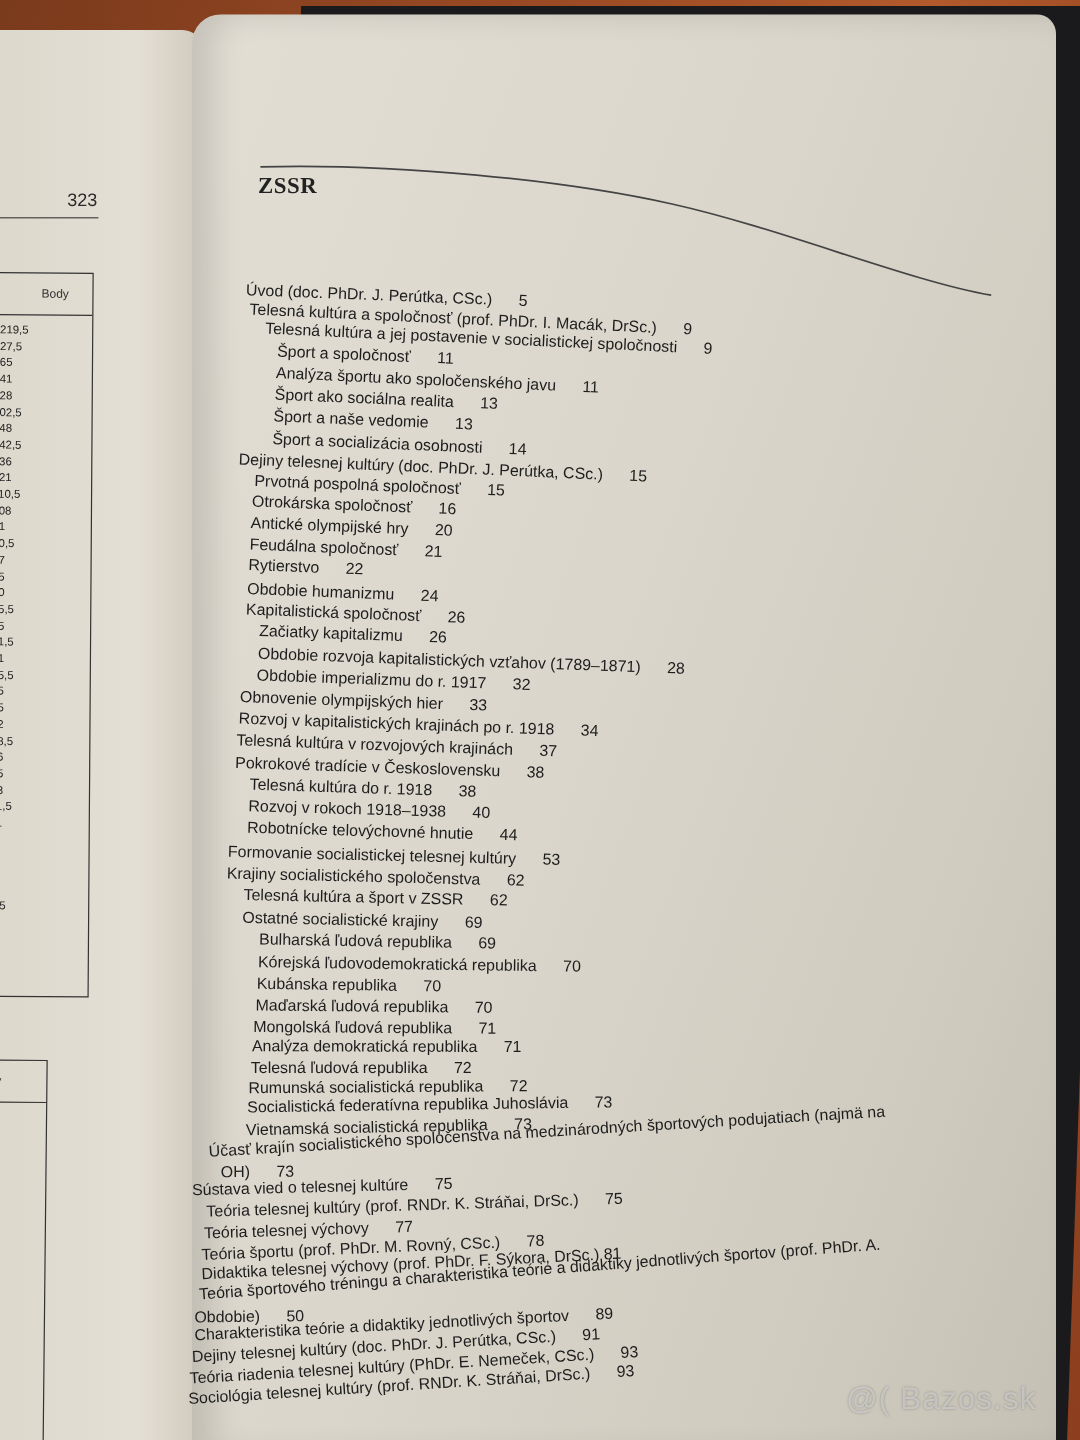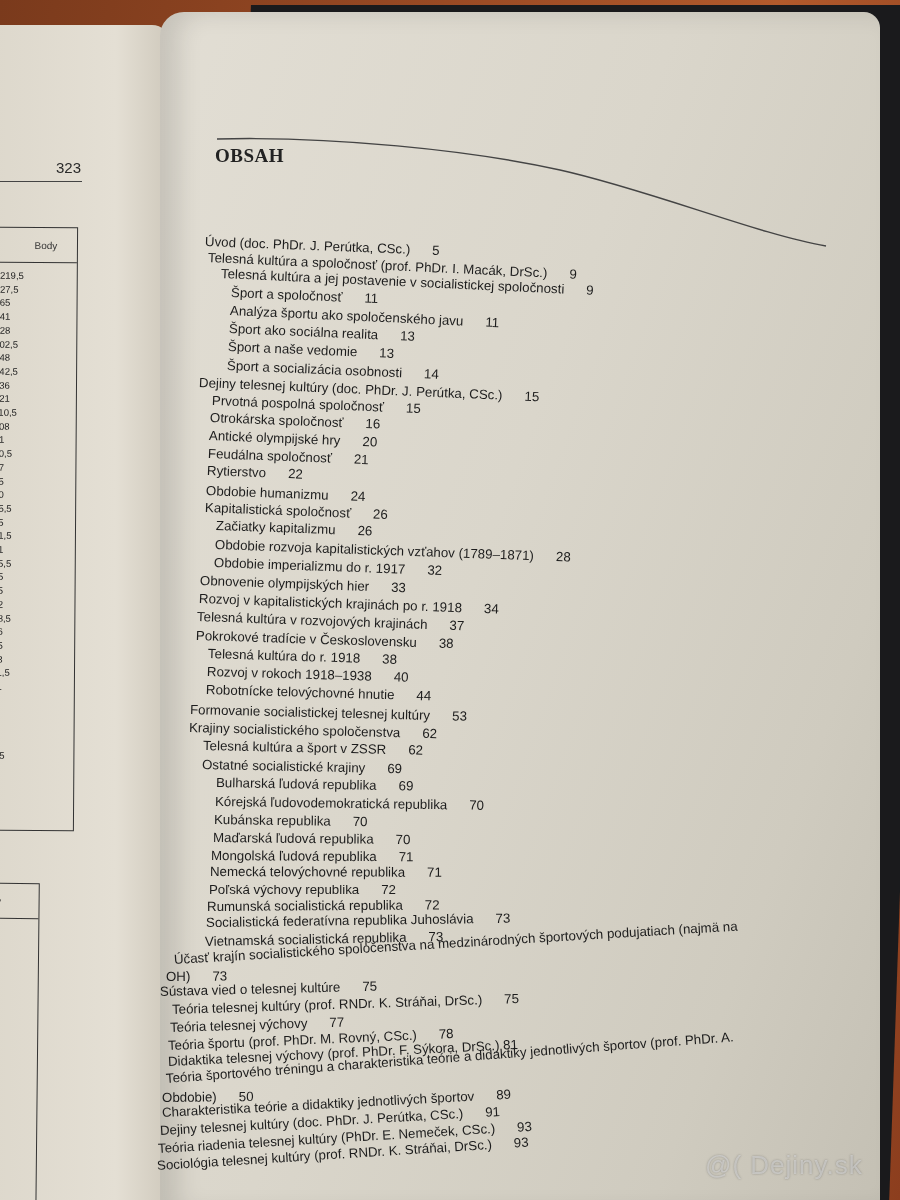--- a/index.html
+++ b/index.html
@@ -102,21 +102,21 @@
       </div>
   </div>
 </div>
 
 <div class="right-page"></div>
 
 <svg class="rule" width="900" height="260" style="position:absolute;left:0;top:0;">
   <path d="M217 139 C 330 136, 470 150, 560 170 S 760 235, 826 246" stroke="#444" stroke-width="1.4" fill="none"></path>
 </svg>
 
-<div class="title">OBSAH</div>
+<div class="title">ZSSR</div>
 
 <div id="toc">
     <div class="entry" style="left: 205px; top: 234px; transform: rotate(2.2deg);"><span>Úvod (doc. PhDr. J. Perútka, CSc.)</span><span class="pg">5</span></div>
     <div class="entry" style="left: 208px; top: 250px; transform: rotate(2.6deg);"><span>Telesná kultúra a spoločnosť (prof. PhDr. I. Macák, DrSc.)</span><span class="pg">9</span></div>
     <div class="entry" style="left: 221px; top: 266px; transform: rotate(2.6deg);"><span>Telesná kultúra a jej postavenie v socialistickej spoločnosti</span><span class="pg">9</span></div>
     <div class="entry" style="left: 231px; top: 285px; transform: rotate(2.4deg);"><span>Šport a spoločnosť</span><span class="pg">11</span></div>
     <div class="entry" style="left: 230px; top: 303px; transform: rotate(2.6deg);"><span>Analýza športu ako spoločenského javu</span><span class="pg">11</span></div>
     <div class="entry" style="left: 229px; top: 321px; transform: rotate(2.4deg);"><span>Šport ako sociálna realita</span><span class="pg">13</span></div>
     <div class="entry" style="left: 228px; top: 339px; transform: rotate(2.4deg);"><span>Šport a naše vedomie</span><span class="pg">13</span></div>
     <div class="entry" style="left: 227px; top: 358px; transform: rotate(2.4deg);"><span>Šport a socializácia osobnosti</span><span class="pg">14</span></div>
@@ -140,33 +140,33 @@
     <div class="entry" style="left: 206px; top: 682px; transform: rotate(1.6deg);"><span>Robotnícke telovýchovné hnutie</span><span class="pg">44</span></div>
     <div class="entry" style="left: 190px; top: 702px; transform: rotate(1.4deg);"><span>Formovanie socialistickej telesnej kultúry</span><span class="pg">53</span></div>
     <div class="entry" style="left: 189px; top: 720px; transform: rotate(1.4deg);"><span>Krajiny socialistického spoločenstva</span><span class="pg">62</span></div>
     <div class="entry" style="left: 203px; top: 738px; transform: rotate(1.2deg);"><span>Telesná kultúra a šport v ZSSR</span><span class="pg">62</span></div>
     <div class="entry" style="left: 202px; top: 757px; transform: rotate(1.2deg);"><span>Ostatné socialistické krajiny</span><span class="pg">69</span></div>
     <div class="entry" style="left: 216px; top: 775px; transform: rotate(1deg);"><span>Bulharská ľudová republika</span><span class="pg">69</span></div>
     <div class="entry" style="left: 215px; top: 794px; transform: rotate(0.8deg);"><span>Kórejská ľudovodemokratická republika</span><span class="pg">70</span></div>
     <div class="entry" style="left: 214px; top: 812px; transform: rotate(0.8deg);"><span>Kubánska republika</span><span class="pg">70</span></div>
     <div class="entry" style="left: 213px; top: 830px; transform: rotate(0.6deg);"><span>Maďarská ľudová republika</span><span class="pg">70</span></div>
     <div class="entry" style="left: 211px; top: 848px; transform: rotate(0.4deg);"><span>Mongolská ľudová republika</span><span class="pg">71</span></div>
-    <div class="entry" style="left: 210px; top: 864px; transform: rotate(0.2deg);"><span>Nemecká telovýchovné republika</span><span class="pg">71</span></div>
-    <div class="entry" style="left: 209px; top: 882px; transform: rotate(0deg);"><span>Poľská výchovy republika</span><span class="pg">72</span></div>
+    <div class="entry" style="left: 210px; top: 864px; transform: rotate(0.2deg);"><span>Analýza demokratická republika</span><span class="pg">71</span></div>
+    <div class="entry" style="left: 209px; top: 882px; transform: rotate(0deg);"><span>Telesná ľudová republika</span><span class="pg">72</span></div>
     <div class="entry" style="left: 207px; top: 899px; transform: rotate(-0.4deg);"><span>Rumunská socialistická republika</span><span class="pg">72</span></div>
     <div class="entry" style="left: 206px; top: 915px; transform: rotate(-0.8deg);"><span>Socialistická federatívna republika Juhoslávia</span><span class="pg">73</span></div>
     <div class="entry" style="left: 205px; top: 934px; transform: rotate(-1.2deg);"><span>Vietnamská socialistická republika</span><span class="pg">73</span></div>
     <div class="entry" style="left: 174px; top: 952px; transform: rotate(-3.4deg);"><span>Účasť krajín socialistického spoločenstva na medzinárodných športových podujatiach (najmä na</span></div>
-    <div class="entry" style="left: 166px; top: 969px; transform: rotate(-0.4deg);"><span>OH)</span><span class="pg">73</span></div>
+    <div class="entry" style="left: 184px; top: 969px; transform: rotate(-0.4deg);"><span>OH)</span><span class="pg">73</span></div>
     <div class="entry" style="left: 160px; top: 984px; transform: rotate(-1.4deg);"><span>Sústava vied o telesnej kultúre</span><span class="pg">75</span></div>
     <div class="entry" style="left: 172px; top: 1002px; transform: rotate(-1.8deg);"><span>Teória telesnej kultúry (prof. RNDr. K. Stráňai, DrSc.)</span><span class="pg">75</span></div>
     <div class="entry" style="left: 170px; top: 1020px; transform: rotate(-1.8deg);"><span>Teória telesnej výchovy</span><span class="pg">77</span></div>
     <div class="entry" style="left: 168px; top: 1038px; transform: rotate(-2.4deg);"><span>Teória športu (prof. PhDr. M. Rovný, CSc.)</span><span class="pg">78</span></div>
     <div class="entry" style="left: 168px; top: 1054px; transform: rotate(-2.8deg);"><span>Didaktika telesnej výchovy (prof. PhDr. F. Sýkora, DrSc.)   81</span></div>
     <div class="entry" style="left: 166px; top: 1071px; transform: rotate(-4.2deg);"><span>Teória športového tréningu a charakteristika teórie a didaktiky jednotlivých športov (prof. PhDr. A.</span></div>
     <div class="entry" style="left: 162px; top: 1090px; transform: rotate(-0.6deg);"><span>Obdobie)</span><span class="pg">50</span></div>
     <div class="entry" style="left: 162px; top: 1105px; transform: rotate(-3deg);"><span>Charakteristika teórie a didaktiky jednotlivých športov</span><span class="pg">89</span></div>
     <div class="entry" style="left: 160px; top: 1123px; transform: rotate(-3.2deg);"><span>Dejiny telesnej kultúry (doc. PhDr. J. Perútka, CSc.)</span><span class="pg">91</span></div>
     <div class="entry" style="left: 158px; top: 1141px; transform: rotate(-3.4deg);"><span>Teória riadenia telesnej kultúry (PhDr. E. Nemeček, CSc.)</span><span class="pg">93</span></div>
     <div class="entry" style="left: 157px; top: 1158px; transform: rotate(-3.6deg);"><span>Sociológia telesnej kultúry (prof. RNDr. K. Stráňai, DrSc.)</span><span class="pg">93</span></div>
   </div>
 
-<div class="watermark">@( Dejiny.sk</div>
+<div class="watermark">@( Bazos.sk</div>
 
 </body></html>

